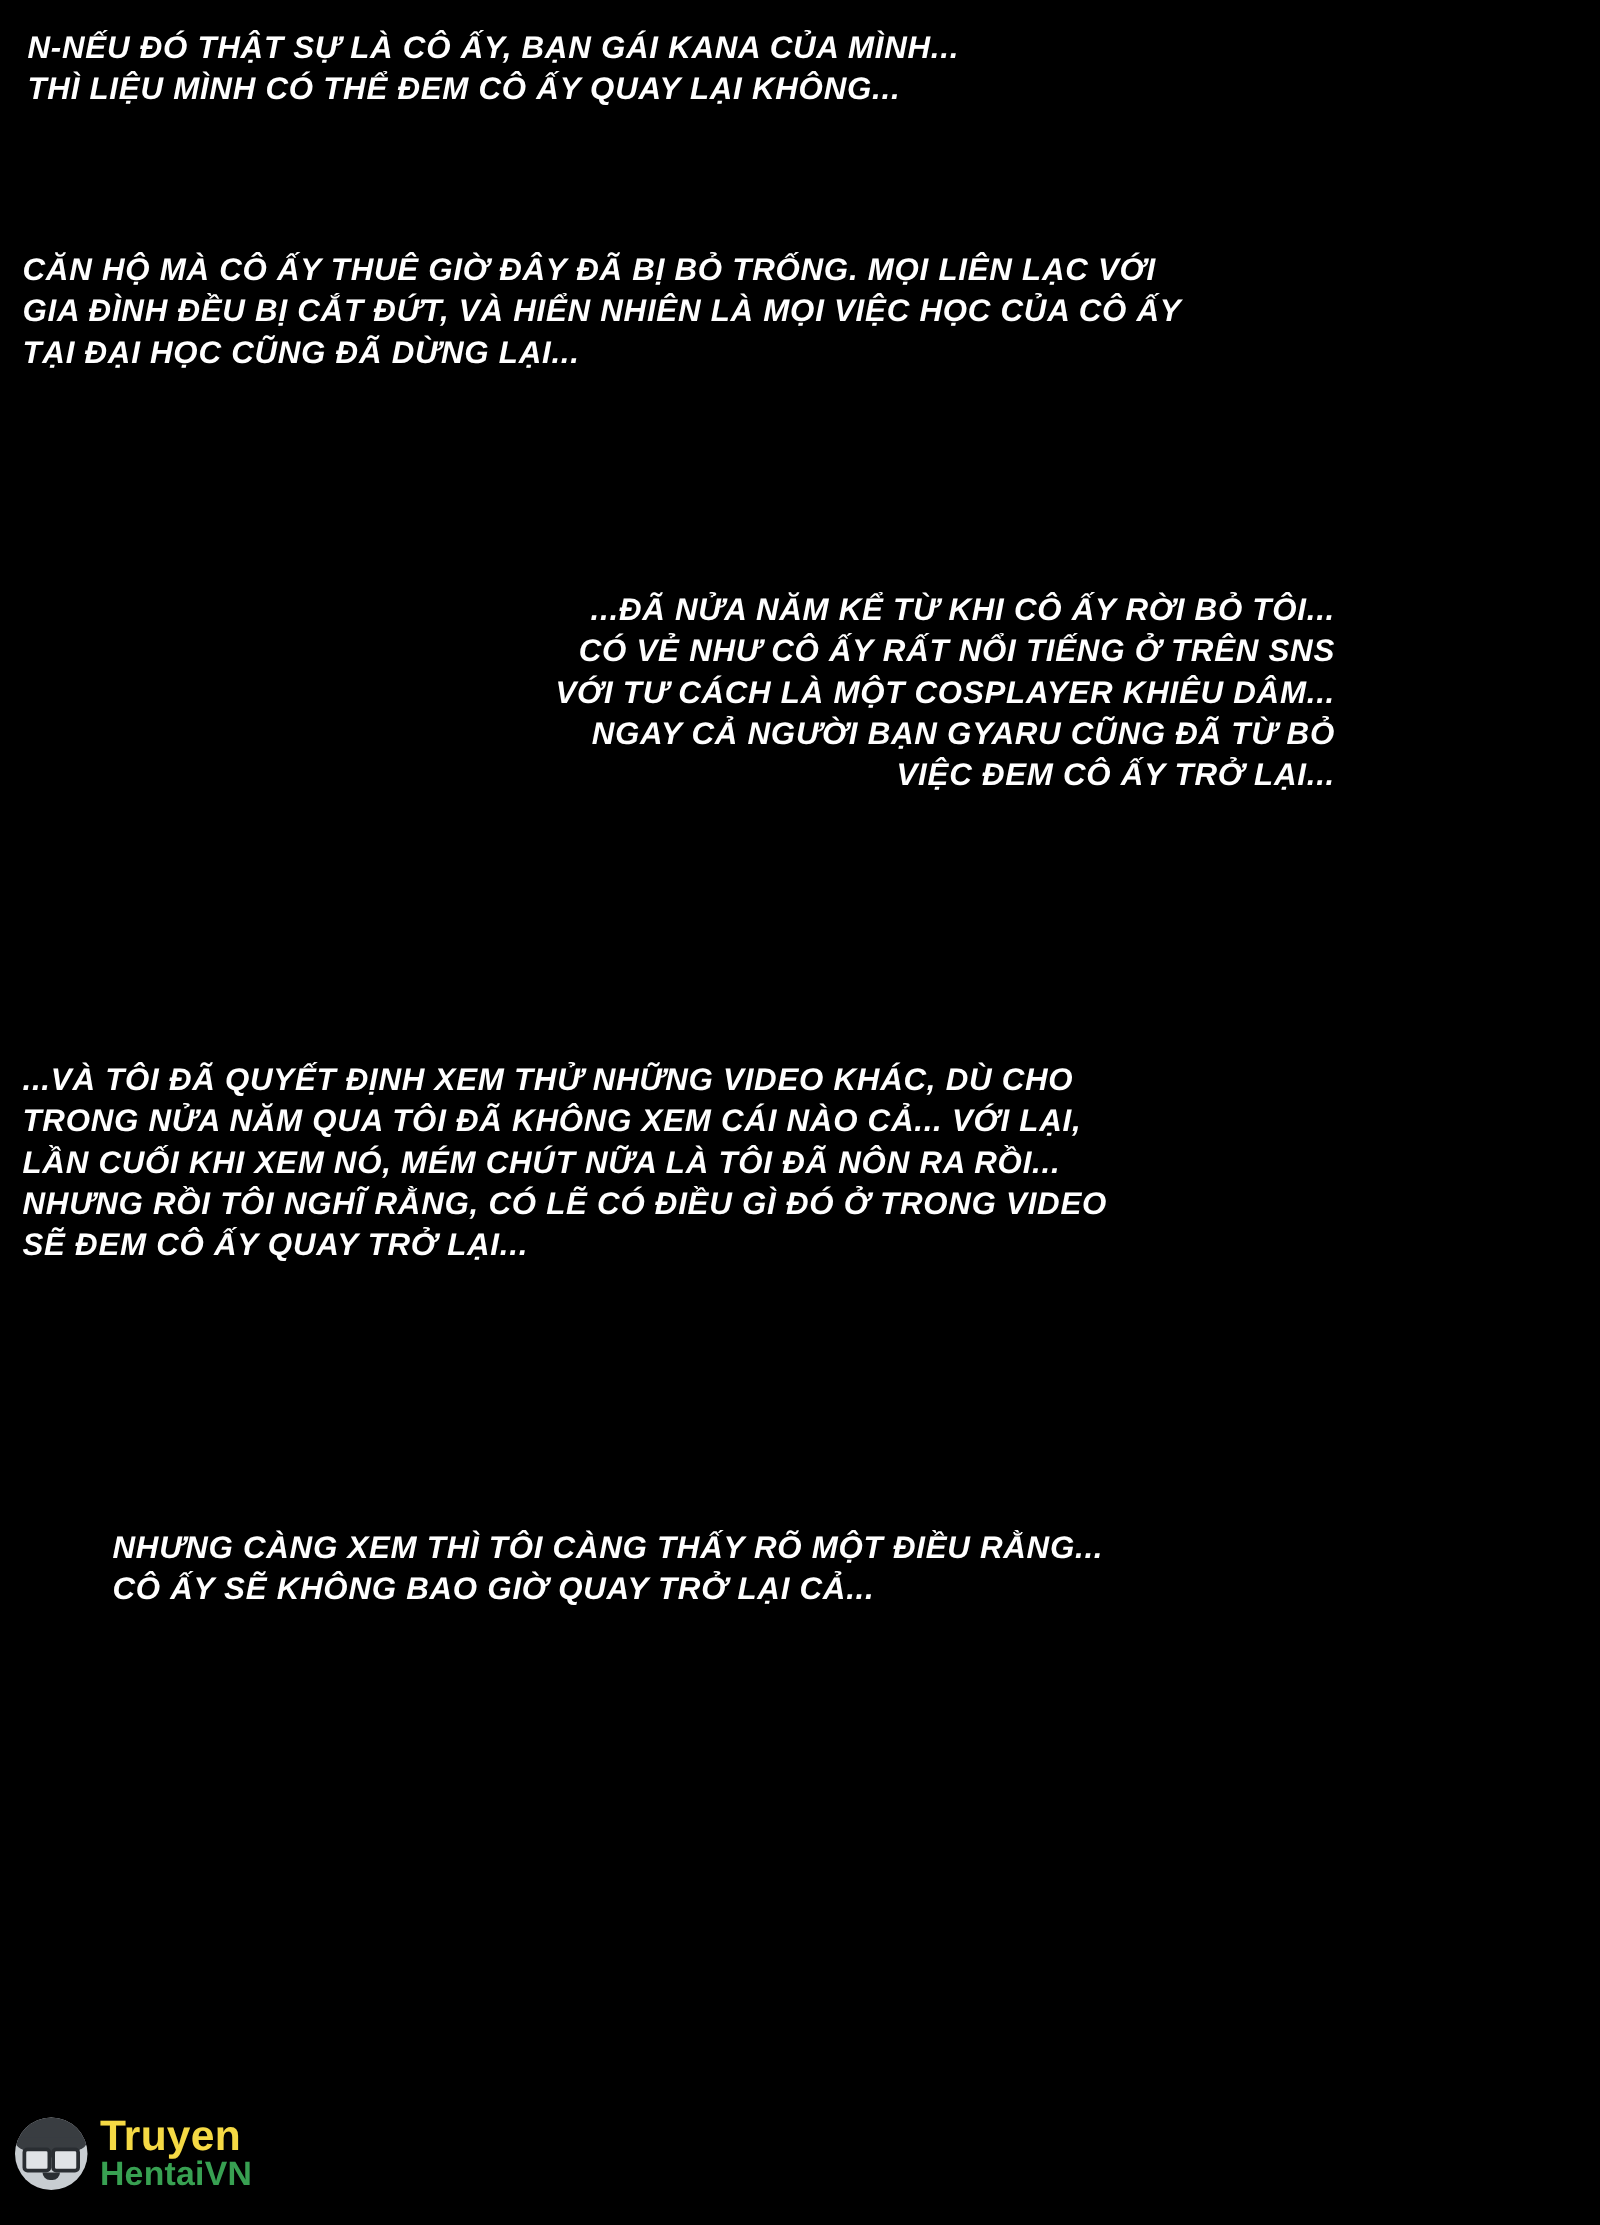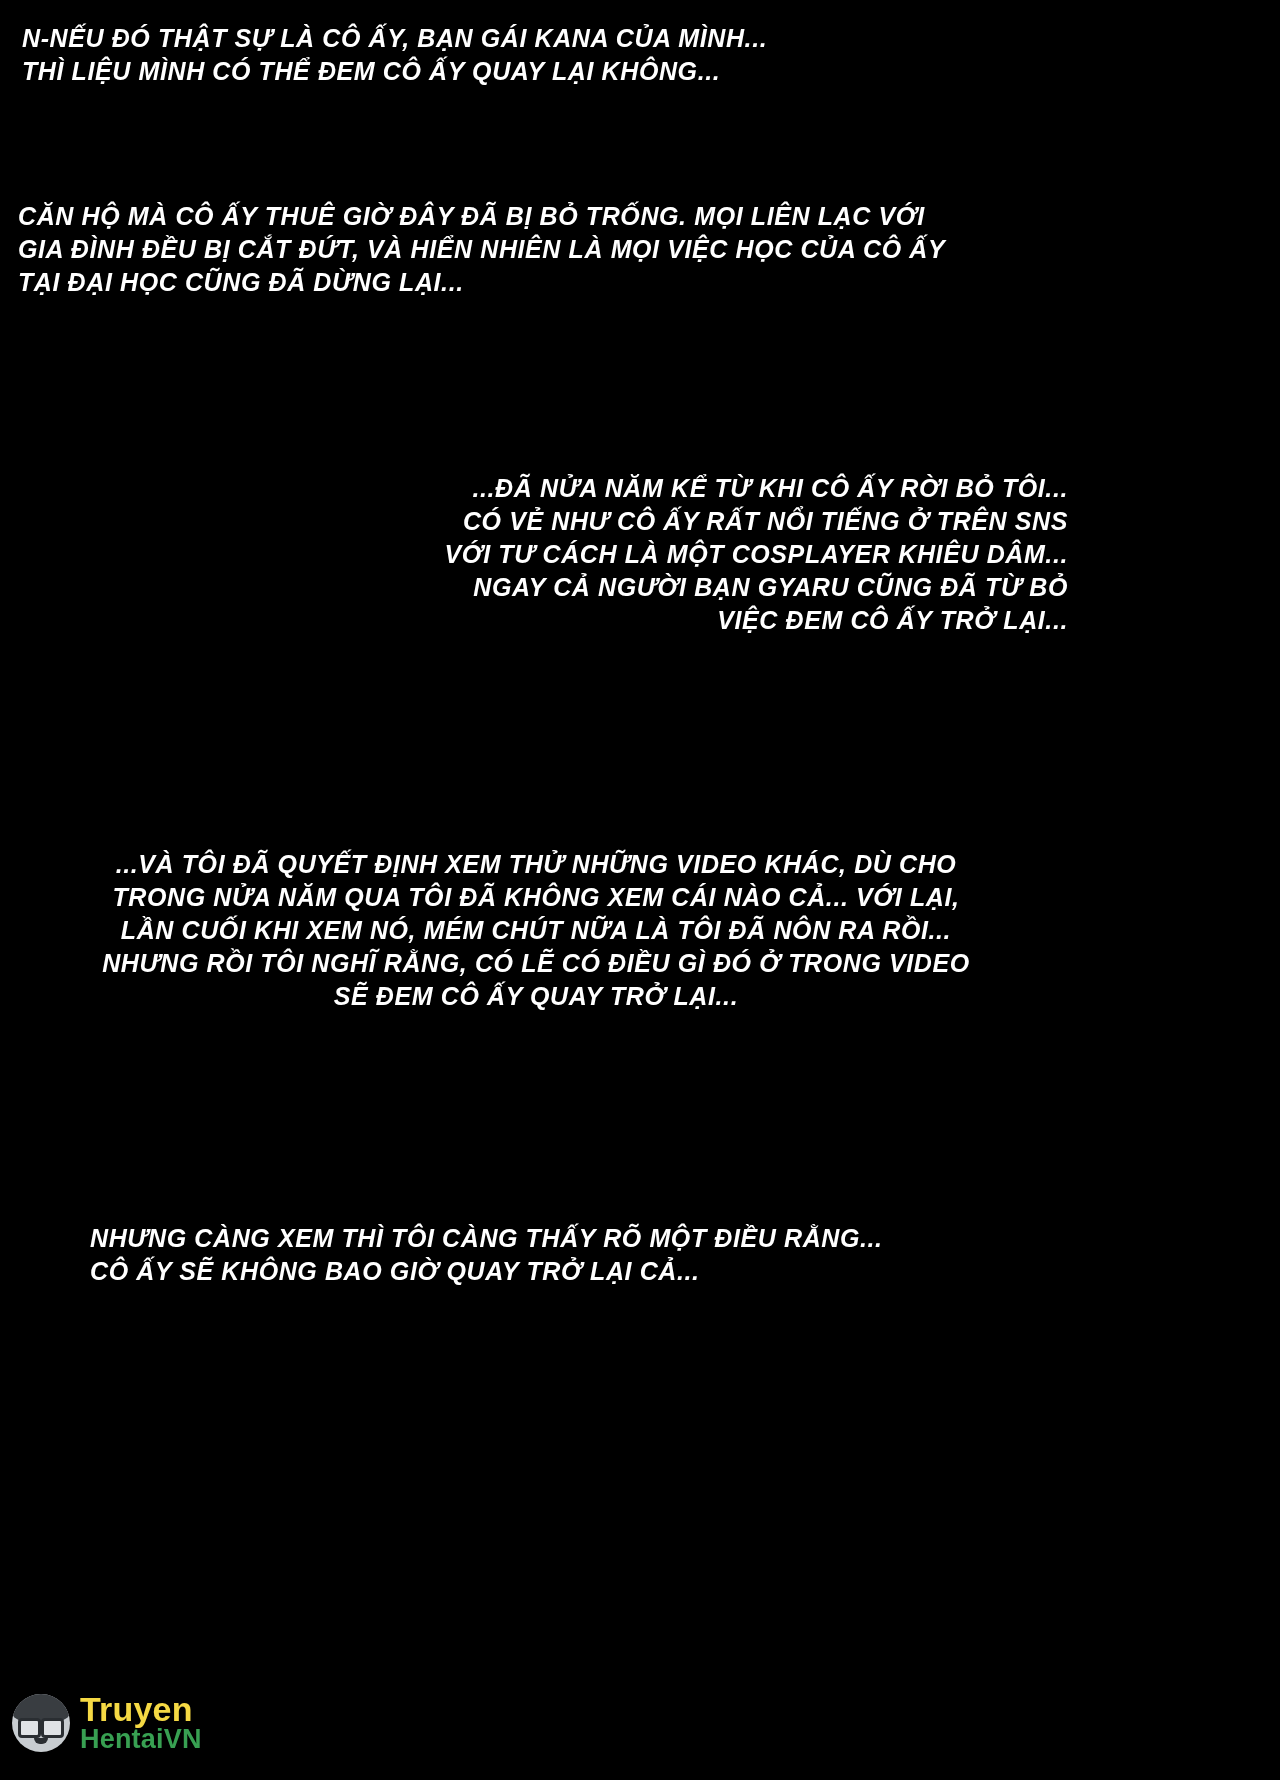--- a/index.html
+++ b/index.html
@@ -41,21 +41,21 @@
     -webkit-font-smoothing: antialiased;
   }
   .cap-left   { text-align: left; }
   .cap-right  { text-align: right; }
   .cap-center { text-align: left; }
 
   
   #cap-0 { left: 22px;  top: 22px;  width: 1000px; }
   #cap-1 { left: 18px;  top: 200px; width: 1040px; }
   #cap-2 { right: 92px; top: 472px; width: 820px; }
-  #cap-3 { left: 6px;  top: 848px; width: 1060px; text-align: center; }
+  #cap-3 { left: 18px;  top: 848px; width: 1060px; }
   #cap-4 { left: 90px;  top: 1222px; width: 1000px; }
 
   
   .watermark {
     position: absolute;
     left: 12px;
     bottom: 26px;
     display: flex;
     align-items: center;
     gap: 10px;

